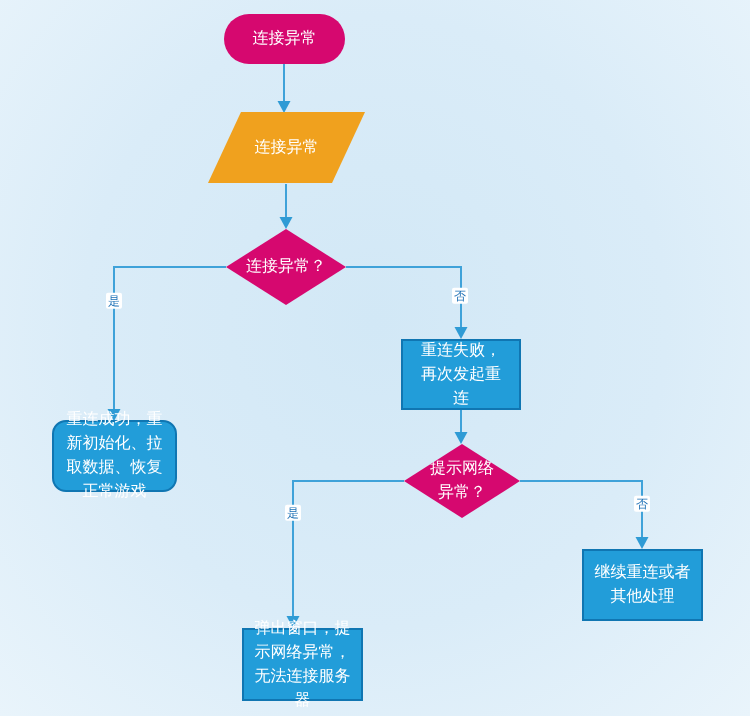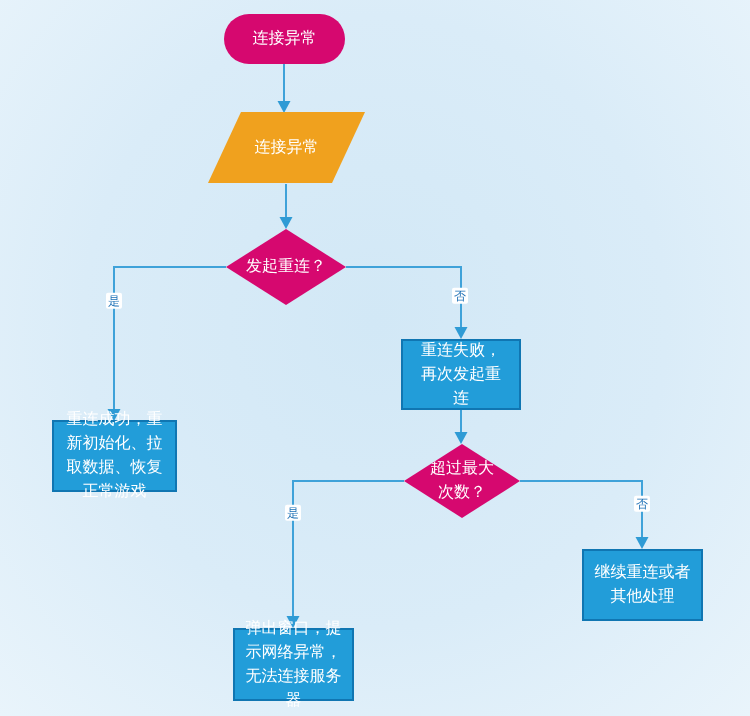--- a/index.html
+++ b/index.html
@@ -26,23 +26,23 @@
   .decision{
     background:#D6086F;
     clip-path:polygon(50% 0, 100% 50%, 50% 100%, 0 50%);
   }
   .decision-1{left:226px;top:229px;width:120px;height:76px;}
   .decision-2{left:404px;top:444px;width:116px;height:74px;}
   .decision-2 .node-label{width:68px;}
   .process{
     background:#229DD9;border:2px solid #1076B2;
   }
-  .process-success{left:52px;top:420px;width:125px;height:72px;padding:0 8px;}
+  .process-success{left:52px;top:420px;width:125px;height:72px;padding:0 8px;border-radius:14px;}
   .process-fail{left:401px;top:339px;width:120px;height:71px;padding:0 14px;}
-  .process-popup{left:233px;top:628px;width:121px;height:73px;padding:0 6px;}
+  .process-popup{left:242px;top:628px;width:121px;height:73px;padding:0 6px;}
   .process-continue{left:582px;top:549px;width:121px;height:72px;padding:1px 6px;}
   .edge-label{
     position:absolute;transform:translate(-50%,-50%);
     background:#FFFFFF;color:#1B6FB5;font-size:12px;line-height:1.2;
     padding:1px 2px;border-radius:2px;
   }
   .el-yes1{left:114px;top:301px;}
   .el-no1{left:460px;top:296px;}
   .el-yes2{left:293px;top:513px;}
   .el-no2{left:642px;top:504px;}
@@ -88,33 +88,33 @@
 
   <div class="node terminator">
     <span class="node-label">连接异常</span>
   </div>
 
   <div class="node io">
     <span class="node-label">连接异常</span>
   </div>
 
   <div class="node decision decision-1">
-    <span class="node-label">发起重连？</span>
+    <span class="node-label">连接异常？</span>
   </div>
 
   <div class="node process process-success">
     <span class="node-label">重连成功，重新初始化、拉取数据、恢复正常游戏</span>
   </div>
 
   <div class="node process process-fail">
     <span class="node-label">重连失败，再次发起重连</span>
   </div>
 
   <div class="node decision decision-2">
-    <span class="node-label">超过最大次数？</span>
+    <span class="node-label">提示网络异常？</span>
   </div>
 
   <div class="node process process-popup">
     <span class="node-label">弹出窗口，提示网络异常，无法连接服务器</span>
   </div>
 
   <div class="node process process-continue">
     <span class="node-label">继续重连或者其他处理</span>
   </div>
 

